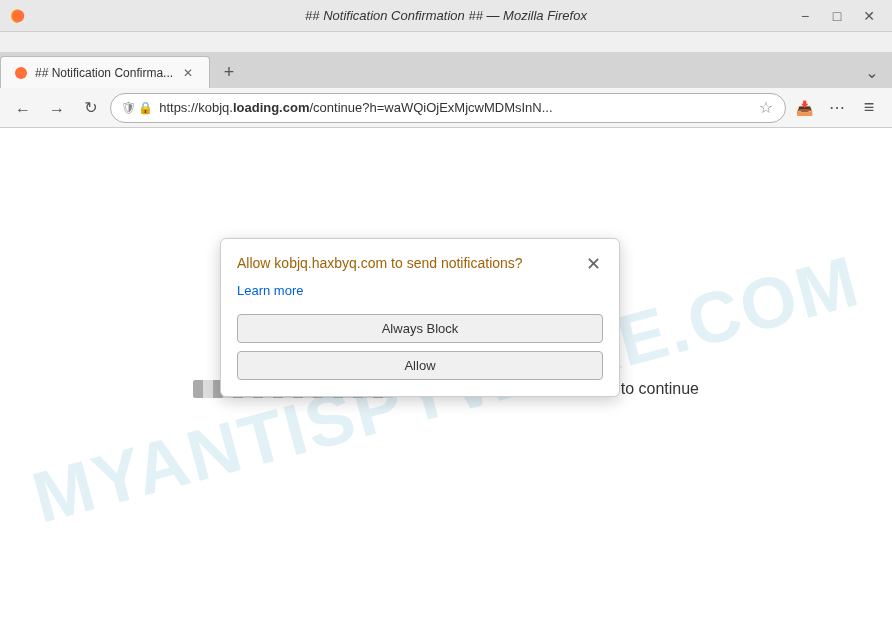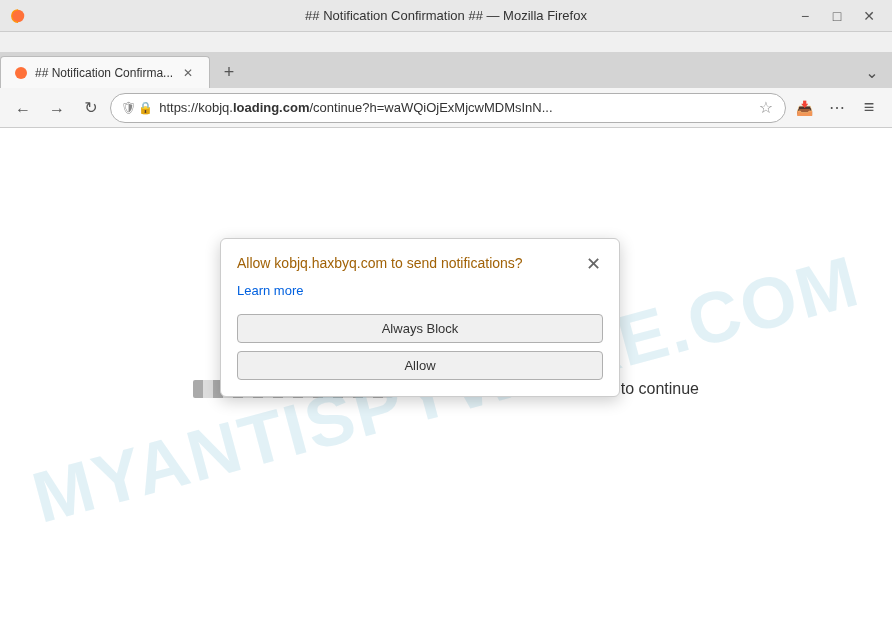--- a/index.html
+++ b/index.html
@@ -31,20 +31,21 @@
       height: 20px;
       margin-right: 4px;
     }
     .title-bar-text {
       position: absolute;
       left: 50%;
       transform: translateX(-50%);
       font-size: 13px;
       color: #333;
       white-space: nowrap;
+      font-style: italic;
     }
     .title-bar-buttons {
       display: flex;
       align-items: center;
       gap: 2px;
       margin-left: auto;
     }
     .title-btn {
       width: 30px;
       height: 24px;

